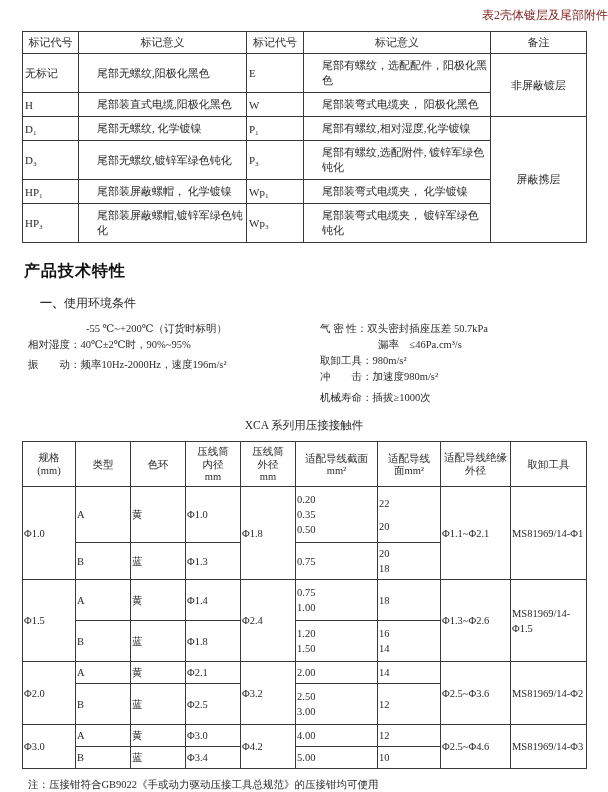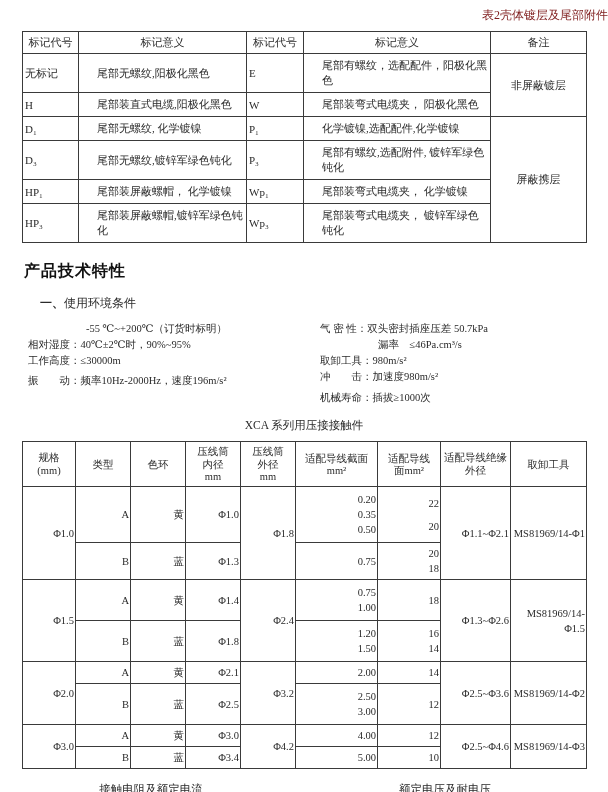--- a/index.html
+++ b/index.html
@@ -38,21 +38,21 @@
   .env-block { display:flex; margin:9px 0 0 28px; font-size:10.5px; line-height:16px; }
   .env-col-left  { width:292px; }
   .env-col-right { width:280px; }
   .env-item { white-space:nowrap; }
   .env-cont { padding-left:58px; white-space:nowrap; }
 
   
   .crimp-caption { text-align:center; font-size:11.5px; margin-top:12px; }
   .crimp-table { width:564px; margin:8px 0 0 22px; font-size:10.5px; }
   .crimp-table th { padding:3px 1px; line-height:13px; text-align:center; }
-  .crimp-table td { padding:3px 1px; text-align:right; line-height:15px;font-family:Liberation Serif, serif; }
+  .crimp-table td { padding:3px 1px; text-align:left; line-height:15px;font-family:Liberation Serif, serif; }
   .crimp-table .hsmall { line-height:12px; }
   .crimp-table td.tall { padding:5px 1px; }
   .gap-top { margin-top:8px; }
 
   .note-line { margin:9px 0 0 28px; font-size:10.5px; }
 
   
   .bottom-area { display:flex; margin-top:13px; }
   .bt-left  { margin-left:25px; width:252px; }
   .bt-right { margin-left:23px; width:290px; }
@@ -93,21 +93,21 @@
       <tr>
         <td class="code">H</td>
         <td class="meaning">尾部装直式电缆,阳极化黑色</td>
         <td class="code">W</td>
         <td class="meaning">尾部装弯式电缆夹， 阳极化黑色</td>
       </tr>
       <tr>
         <td class="code">D₁</td>
         <td class="meaning">尾部无螺纹, 化学镀镍</td>
         <td class="code">P₁</td>
-        <td class="meaning">化学镀镍,选配配件,化学镀镍</td>
+        <td class="meaning">尾部有螺纹,相对湿度,化学镀镍</td>
         <td class="remark" rowspan="4">屏蔽携层</td>
       </tr>
       <tr>
         <td class="code">D₃</td>
         <td class="meaning">尾部无螺纹,镀锌军绿色钝化</td>
         <td class="code">P₃</td>
         <td class="meaning">尾部有螺纹,选配附件, 镀锌军绿色钝化</td>
       </tr>
       <tr>
         <td class="code">HP₁</td>
@@ -126,21 +126,20 @@
 
   <div class="section-heading">产品技术特性</div>
   <div class="sub-heading">
     <span class="prefix">一、</span><span>使用环境条件</span>
   </div>
 
   <div class="env-block">
     <div class="env-col-left">
       <div class="env-cont">-55 ℃~+200℃（订货时标明）</div>
       <div class="env-item"><span>相对湿度：</span><span>40℃±2℃时，90%~95%</span></div>
-      <div class="env-item"><span>工作高度：</span><span>≤30000m</span></div>
       <div class="env-item" style="margin-top:4px;"><span>振　　动：</span><span>频率10Hz-2000Hz，速度196m/s²</span></div>
     </div>
     <div class="env-col-right">
       <div class="env-item"><span>气 密 性：</span><span>双头密封插座压差 50.7kPa</span></div>
       <div class="env-cont">漏率　≤46Pa.cm³/s</div>
       <div class="env-item"><span>取卸工具：</span><span>980m/s²</span></div>
       <div class="env-item"><span>冲　　击：</span><span>加速度980m/s²</span></div>
       <div class="env-item" style="margin-top:5px;"><span>机械寿命：</span><span>插拔≥1000次</span></div>
     </div>
   </div>
@@ -287,20 +286,21 @@
       <tr>
         <td>B</td>
         <td>蓝</td>
         <td>Φ3.4</td>
         <td>5.00</td>
         <td>10</td>
       </tr>
     </tbody>
   </table>
 
+  <div class="note-line">注：压接钳符合GB9022《手或动力驱动压接工具总规范》的压接钳均可使用</div>
 
   <div class="bottom-area">
     <div class="bt-left">
       <div class="bt-title">接触电阻及额定电流</div>
 
     </div>
 
     <div class="bt-right">
       <div class="bt-title">额定电压及耐电压</div>
 

